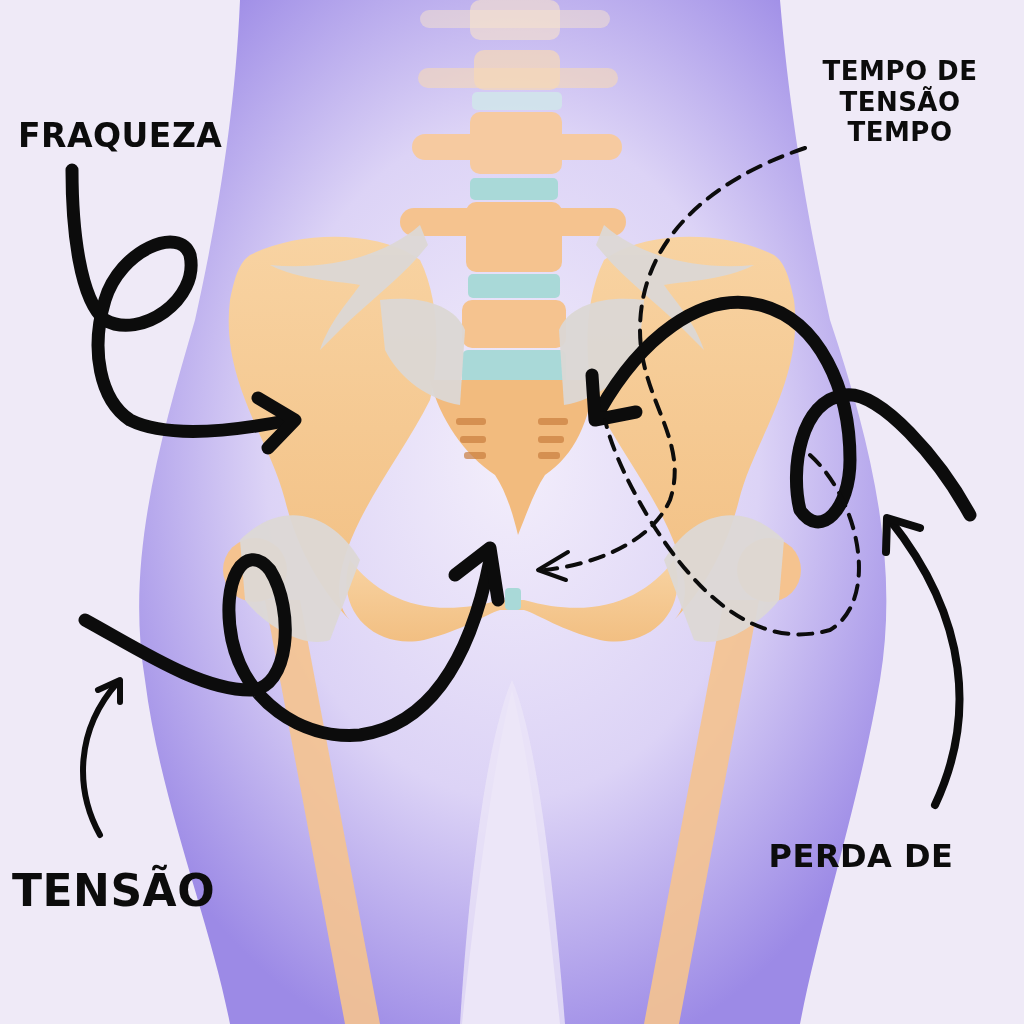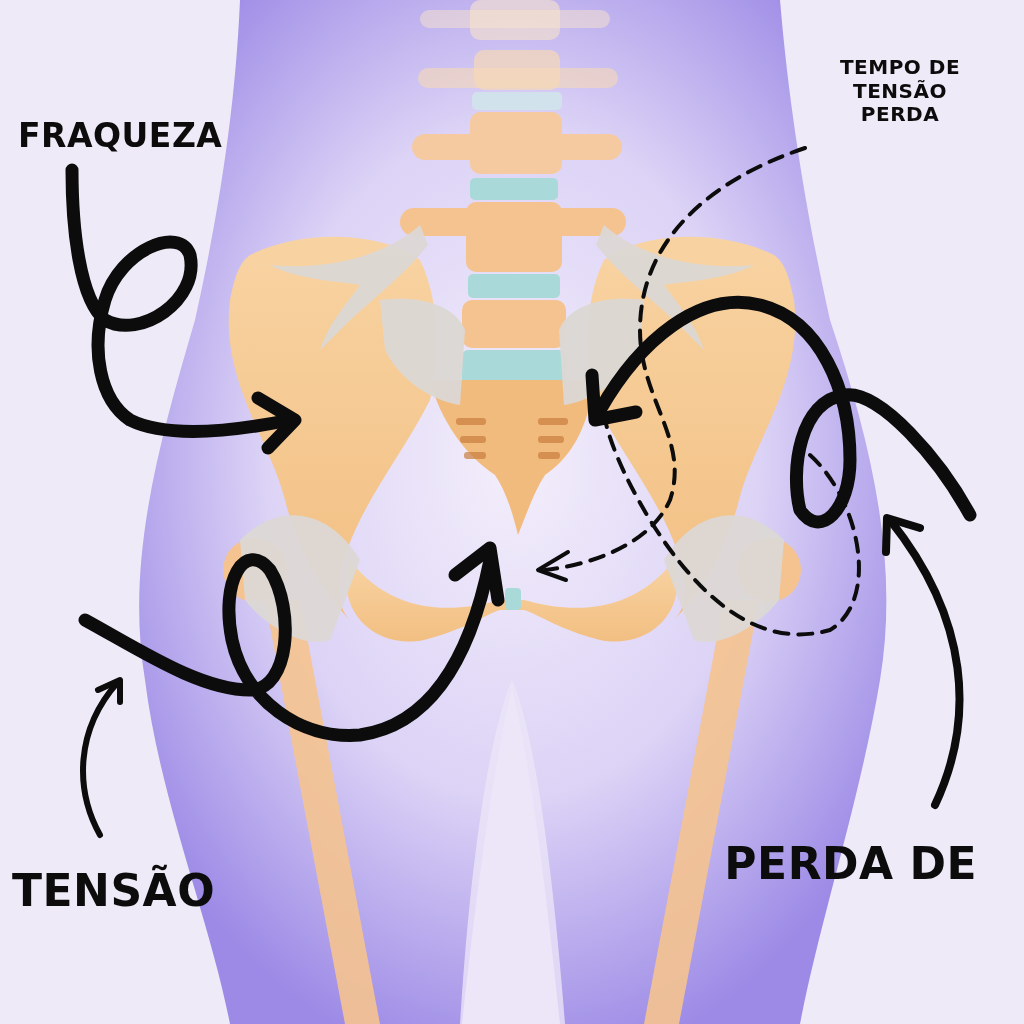--- a/index.html
+++ b/index.html
@@ -1,22 +1,22 @@
 <!DOCTYPE html>
 <html><head>
 <meta charset="utf-8">
 <style>
   html,body{margin:0;padding:0;}
   body{width:1024px;height:1024px;overflow:hidden;background:#efeaf7;position:relative;font-family:"DejaVu Sans",sans-serif;}
   #stage{position:absolute;left:0;top:0;width:1024px;height:1024px;}
   .label{position:absolute;font-weight:bold;color:#0c0c0c;text-align:center;line-height:1.22;letter-spacing:0.5px;}
   .lbl-fraqueza{left:18px;top:116px;font-size:33px;}
-  .lbl-tempo{left:790px;top:56px;font-size:20px;width:220px;line-height:1.18;}
+  .lbl-tempo{left:790px;top:56px;font-size:26px;width:220px;line-height:1.18;}
   .lbl-tensao{left:12px;top:864px;font-size:44px;}
-  .lbl-perda{left:707px;top:836px;font-size:44px;width:270px;line-height:1.25;text-align:right;}
+  .lbl-perda{left:726px;top:836px;font-size:32px;width:270px;line-height:1.25;}
   svg{position:absolute;left:0;top:0;}
 </style>
 </head>
 <body>
 
 <div id="stage">
   <svg width="1024" height="1024" viewBox="0 0 1024 1024">
     <defs>
       <radialGradient id="bodyGrad" cx="50%" cy="45%" r="60%">
         <stop offset="0%" stop-color="#f3eefb"></stop>
@@ -103,21 +103,21 @@
       <path stroke-width="4" d="M568 552 L538 570 L566 580"></path>
       <path stroke-width="4" stroke-dasharray="14 10" d="M810 455 C860 500 880 600 830 630 C760 650 700 600 650 520 C620 470 610 440 605 420"></path>
     </g>
   </svg>
 
   <div class="label lbl-fraqueza">FRAQUEZA</div>
 
   <div class="label lbl-tempo">
     <div>TEMPO DE</div>
     <div>TENSÃO</div>
-    <div>PERDA</div>
+    <div>TEMPO</div>
   </div>
 
   <div class="label lbl-tensao">TENSÃO</div>
 
   <div class="label lbl-perda">
     <div>PERDA DE</div>
   </div>
 </div>
 
 </body></html>

